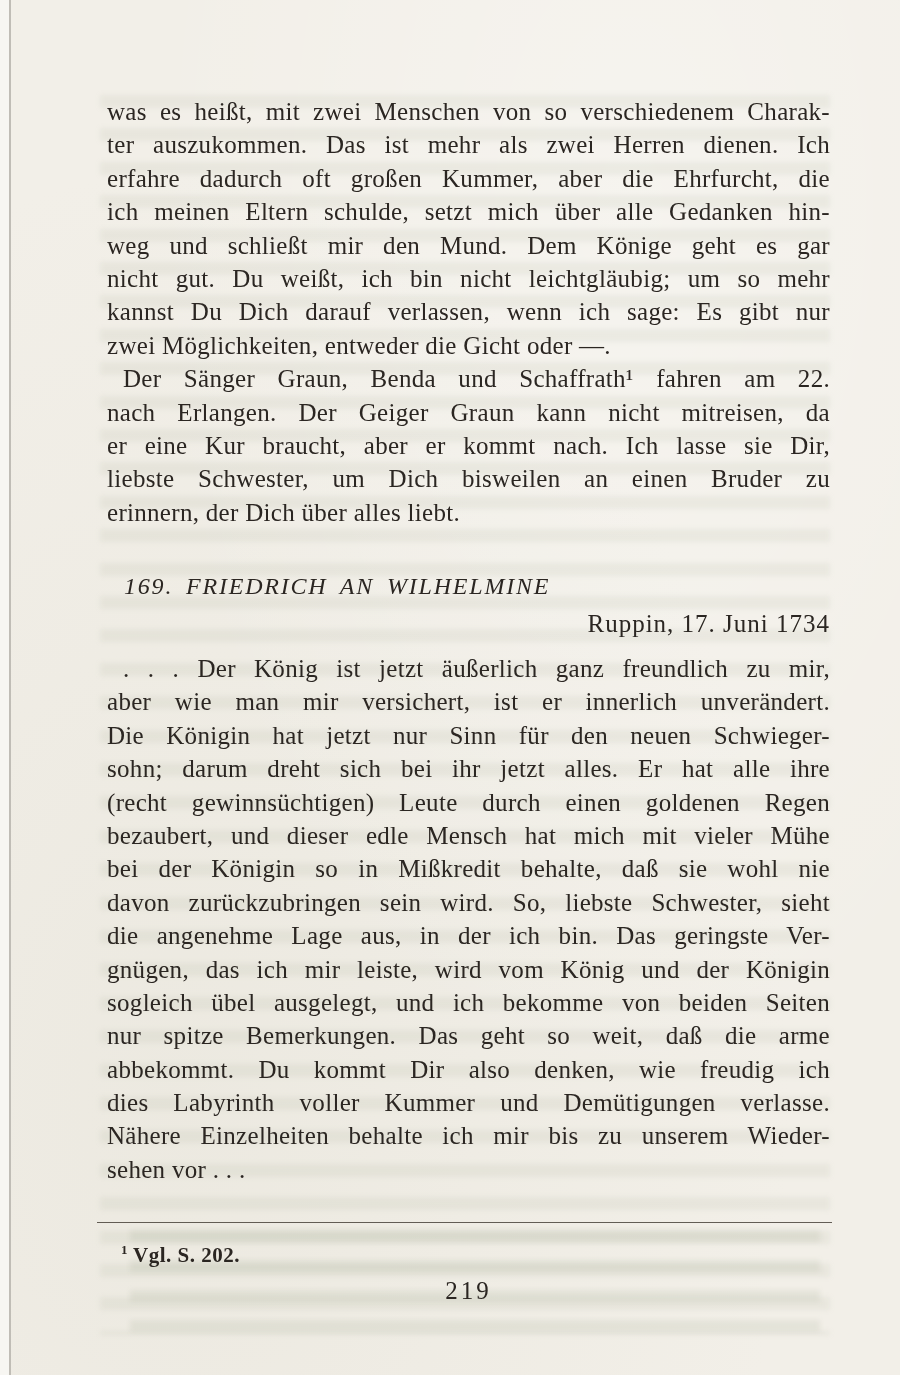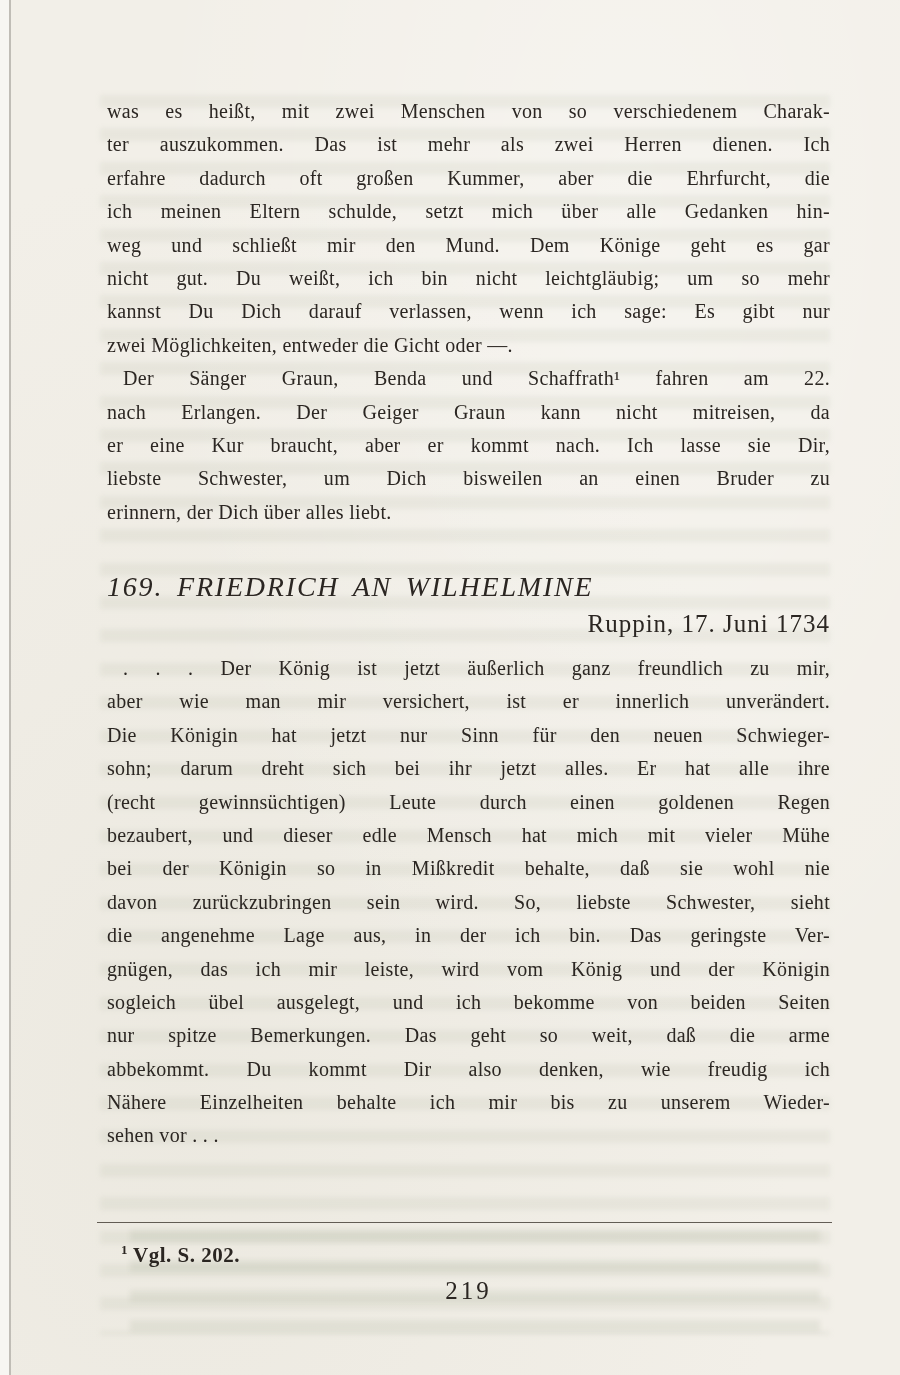--- a/index.html
+++ b/index.html
@@ -39,40 +39,40 @@
   .bleed.lower {
     top: 1230px; height: 120px; left: 130px; width: 690px;
     background: repeating-linear-gradient(180deg,
       rgba(150,160,132,0.14) 0px, rgba(150,160,132,0.14) 12px,
       rgba(150,160,132,0.00) 12px, rgba(150,160,132,0.00) 30px);
   }
   .textblock {
     position: absolute;
     left: 107px;
     width: 723px;
-    font-size: 20px;
+    font-size: 25px;
     letter-spacing: 0.3px;
   }
   .line {
     height: 33.4px;
     line-height: 33.4px;
     text-align: justify;
     text-align-last: justify;
     overflow: hidden;
     white-space: nowrap;
   }
   .line.just { white-space: normal; }
   .line.last { text-align-last: left; white-space: nowrap; }
   .line.indent { text-indent: 16px; }
   #prev-text { top: 95px; }
   #letter-heading {
     position: absolute; left. 107px;
-    left: 107px; top: 571px; width: 723px;
+    left: 124px; top: 571px; width: 723px;
     font-style: italic;
-    font-size: 28px;
+    font-size: 24px;
     letter-spacing: 1.8px;
     word-spacing: 5px;
     line-height: 31px;
   }
   #dateline {
     position: absolute; left: 107px; top: 607px; width: 723px;
     text-align: right;
     font-size: 25px;
     letter-spacing: 1px;
     line-height: 33px;
@@ -134,20 +134,21 @@
       <div class="line just">sohn; darum dreht sich bei ihr jetzt alles. Er hat alle ihre</div>
       <div class="line just">(recht gewinnsüchtigen) Leute durch einen goldenen Regen</div>
       <div class="line just">bezaubert, und dieser edle Mensch hat mich mit vieler Mühe</div>
       <div class="line just">bei der Königin so in Mißkredit behalte, daß sie wohl nie</div>
       <div class="line just">davon zurückzubringen sein wird. So, liebste Schwester, sieht</div>
       <div class="line just">die angenehme Lage aus, in der ich bin. Das geringste Ver-</div>
       <div class="line just">gnügen, das ich mir leiste, wird vom König und der Königin</div>
       <div class="line just">sogleich übel ausgelegt, und ich bekomme von beiden Seiten</div>
       <div class="line just">nur spitze Bemerkungen. Das geht so weit, daß die arme</div>
       <div class="line just">abbekommt. Du kommt Dir also denken, wie freudig ich</div>
+      <div class="line just">dies Labyrinth voller Kummer und Demütigungen verlasse.</div>
       <div class="line just">Nähere Einzelheiten behalte ich mir bis zu unserem Wieder-</div>
       <div class="line last">sehen vor . . .</div>
     </div>
 
   <div class="footnote-rule"></div>
 
   <div id="footnote">
     <sup>1</sup><span>Vgl. S. 202.</span>
   </div>
 

